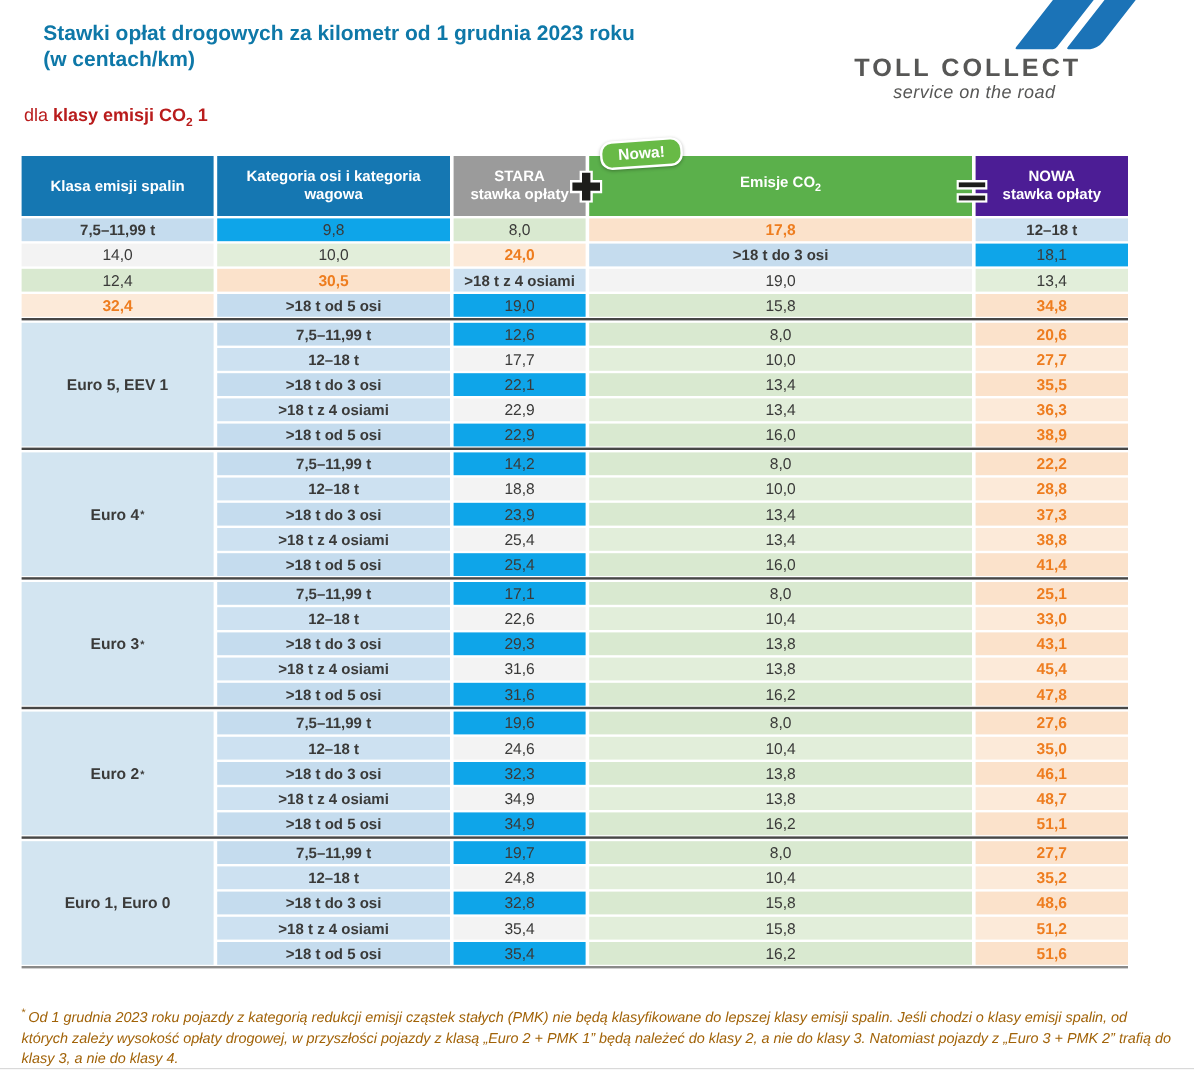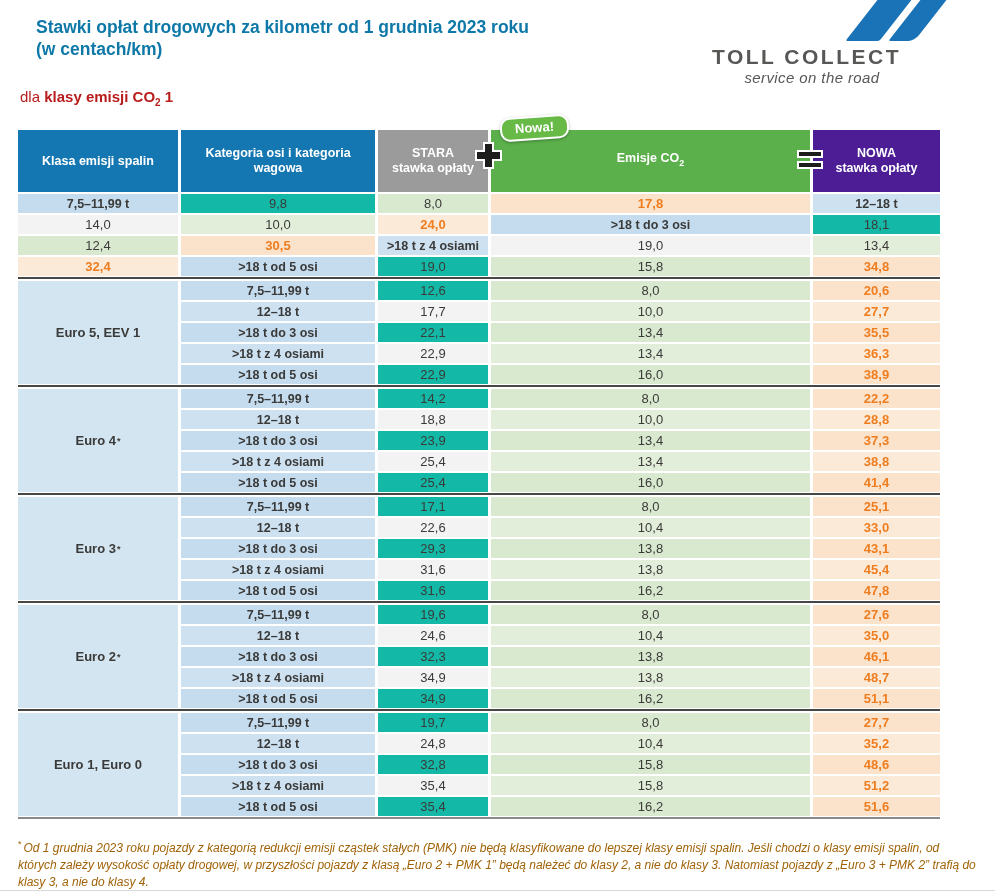--- a/index.html
+++ b/index.html
@@ -23,21 +23,21 @@
   .stripe.s2 { right:5px;  width:26px; border-bottom-right-radius:6px; }
   .logo-name { font-size:21px; font-weight:bold; letter-spacing:2.5px;
                color:#575756; margin:5px 13px 0 0; line-height:23px; }
   .logo-tagline { font-size:15px; font-style:italic; color:#575756;
                   margin:1px 2px 4px 0; letter-spacing:0.4px; }
   
   .toll-table { position:absolute; left:18px; top:130px; width:922px; }
   .grid, .group {
     display:grid; grid-template-columns:160px 194px 110px 319px 127px; column-gap:3px;
   }
-  .thead { height:62px; }
+  .thead { height:50px; }
   .th { display:flex; flex-direction:column; justify-content:center; align-items:center;
         text-align:center; color:#fff; font-weight:bold; font-size:12.5px; line-height:15px; }
   .th.blue   { background:#1577b2; }
   .th.gray   { background:#9b9b9b; }
   .th.green  { background:#5bb04b; position:relative; }
   .th.orange { background:#4c1d95; }
   .th .ital  { font-style:italic; font-size:12.5px; }
   .th sub { font-size:9px; }
   .badge {
     position:absolute; left:482px; top:-14px; background:#68ba46; color:#fff;
@@ -53,21 +53,21 @@
   .divider.end { background:#8a8a89; }
   .class-cell {
     grid-row:1 / span 5; background:#d3e5f1; display:flex; align-items:center;
     justify-content:center; font-weight:bold; font-size:13px; color:#3a3a39;
   }
   .class-cell sup { font-size:9px; margin-left:1px; }
   .cat { background:#c5dcee; font-weight:bold; font-size:12.5px; }
   .cat, .val { display:flex; align-items:center; justify-content:center; height:19px; }
   .cat.alt { background:#cde1f1; }
   .val { font-size:13px; }
-  .stara { background:#14b8a6; }        .stara.alt { background:#f3f3f3; }
+  .stara { background:#0ea5e9; }        .stara.alt { background:#f3f3f3; }
   .co2   { background:#d9e9d0; }        .co2.alt   { background:#e2eeda; }
   .nowa  { background:#fbe2cb; color:#ee7d1f; font-weight:bold; }
   .nowa.alt { background:#fcead9; }
   
   .footnote {
     position:absolute; left:18px; top:836px; width:958px;
     font-size:12px; font-style:italic; line-height:17px; color:#a16207;
   }
   .footnote sup { font-size:9px; font-style:normal; margin-right:2px; }
   .bottom-rule { position:absolute; left:0; bottom:3px; width:995px; height:1px; background:#d9d9d9; }

